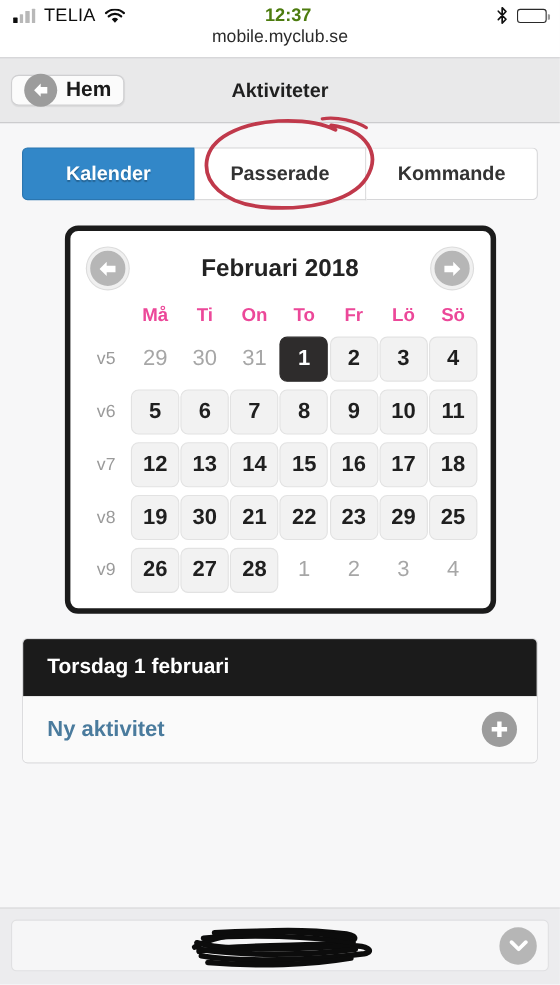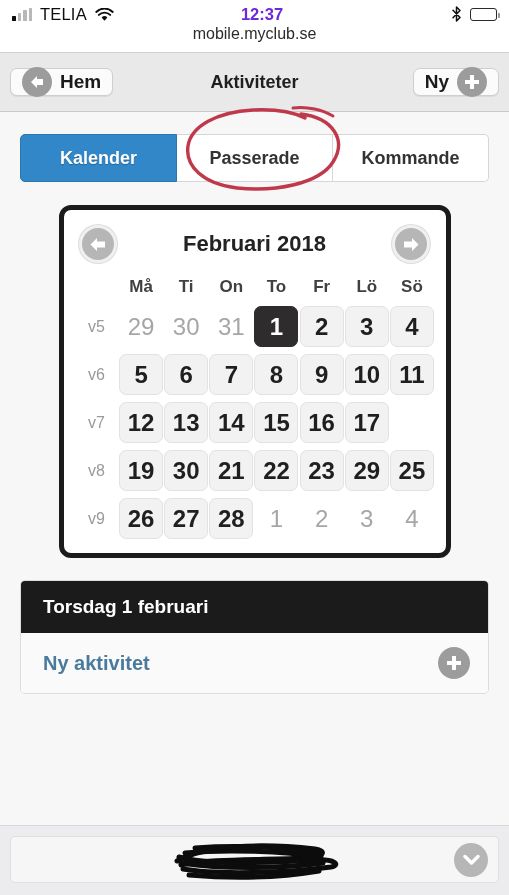--- a/index.html
+++ b/index.html
@@ -52,21 +52,21 @@
     color: #0d0d0d;
     letter-spacing: .2px;
   }
   .wifi-icon { width: 19px; height: 14px; display: block; }
   .sb-time {
     position: absolute;
     left: 0; right: 0; top: 5px;
     text-align: center;
     font-size: 16.5px;
     font-weight: bold;
-    color: #6d28d9;
+    color: #4d7c0f;
     margin-left: 15px;
   }
   .sb-right {
     position: absolute;
     right: 12px; top: 6px;
     display: flex;
     align-items: center;
     gap: 8px;
   }
   .bt-icon { width: 11px; height: 16px; display: block; }
@@ -226,38 +226,38 @@
     align-items: center;
   }
   .cal-weekdays {
     margin-top: 14px;
     padding-bottom: 2px;
   }
   .wd {
     text-align: center;
     font-size: 17px;
     font-weight: bold;
-    color: #404040;
+    color: #ec4899;
   }
   .cal-week { margin-top: 7px; }
   .wk-label {
     text-align: center;
     font-size: 16px;
     color: #9a9a9a;
   }
   .day-wrap {
     display: flex;
     justify-content: center;
   }
   .day {
     width: 44px; height: 41px;
     display: flex;
     align-items: center;
     justify-content: center;
-    font-size: 24px;
+    font-size: 20px;
     font-weight: bold;
     color: #1f1f1f;
     background: #f2f2f2;
     border: 1px solid #e2e2e2;
     border-radius: 7px;
     cursor: pointer;
   }
   .day.muted {
     background: transparent;
     border-color: transparent;
@@ -383,28 +383,20 @@
     <span class="circle-icon">
       <svg width="18" height="16" viewBox="0 0 18 16">
         <path d="M9 2 L3 8 L9 14 L9 11 L15 11 L15 5 L9 5 Z" fill="#ffffff"></path>
       </svg>
     </span>
     <span class="nav-btn-label">Hem</span>
   </div>
 
   <div class="nav-title">Aktiviteter</div>
 
-  <div class="nav-btn right">
-    <span class="nav-btn-label">Ny</span>
-    <span class="circle-icon">
-      <svg width="18" height="18" viewBox="0 0 18 18">
-        <path d="M7 2 H11 V7 H16 V11 H11 V16 H7 V11 H2 V7 H7 Z" fill="#ffffff"></path>
-      </svg>
-    </span>
-  </div>
 </div>
 
 <div class="tabbar">
   <div class="tab active">Kalender</div>
   <div class="tab">Passerade</div>
   <div class="tab">Kommande</div>
 </div>
 
 <svg class="annot-circle" viewBox="0 0 164 88">
   <path d="M118 10 C 150 14, 164 36, 150 58 C 136 80, 92 88, 54 84
@@ -501,20 +493,23 @@
         <span class="day">14</span>
       </span>
     <span class="day-wrap">
         <span class="day">15</span>
       </span>
     <span class="day-wrap">
         <span class="day">16</span>
       </span>
     <span class="day-wrap">
         <span class="day">17</span>
+      </span>
+    <span class="day-wrap">
+        <span class="day">18</span>
       </span>
   </div>
 
   <div class="cal-week">
     <span class="wk-label">v8</span>
     <span class="day-wrap">
         <span class="day">19</span>
       </span>
     <span class="day-wrap">
         <span class="day">30</span>

